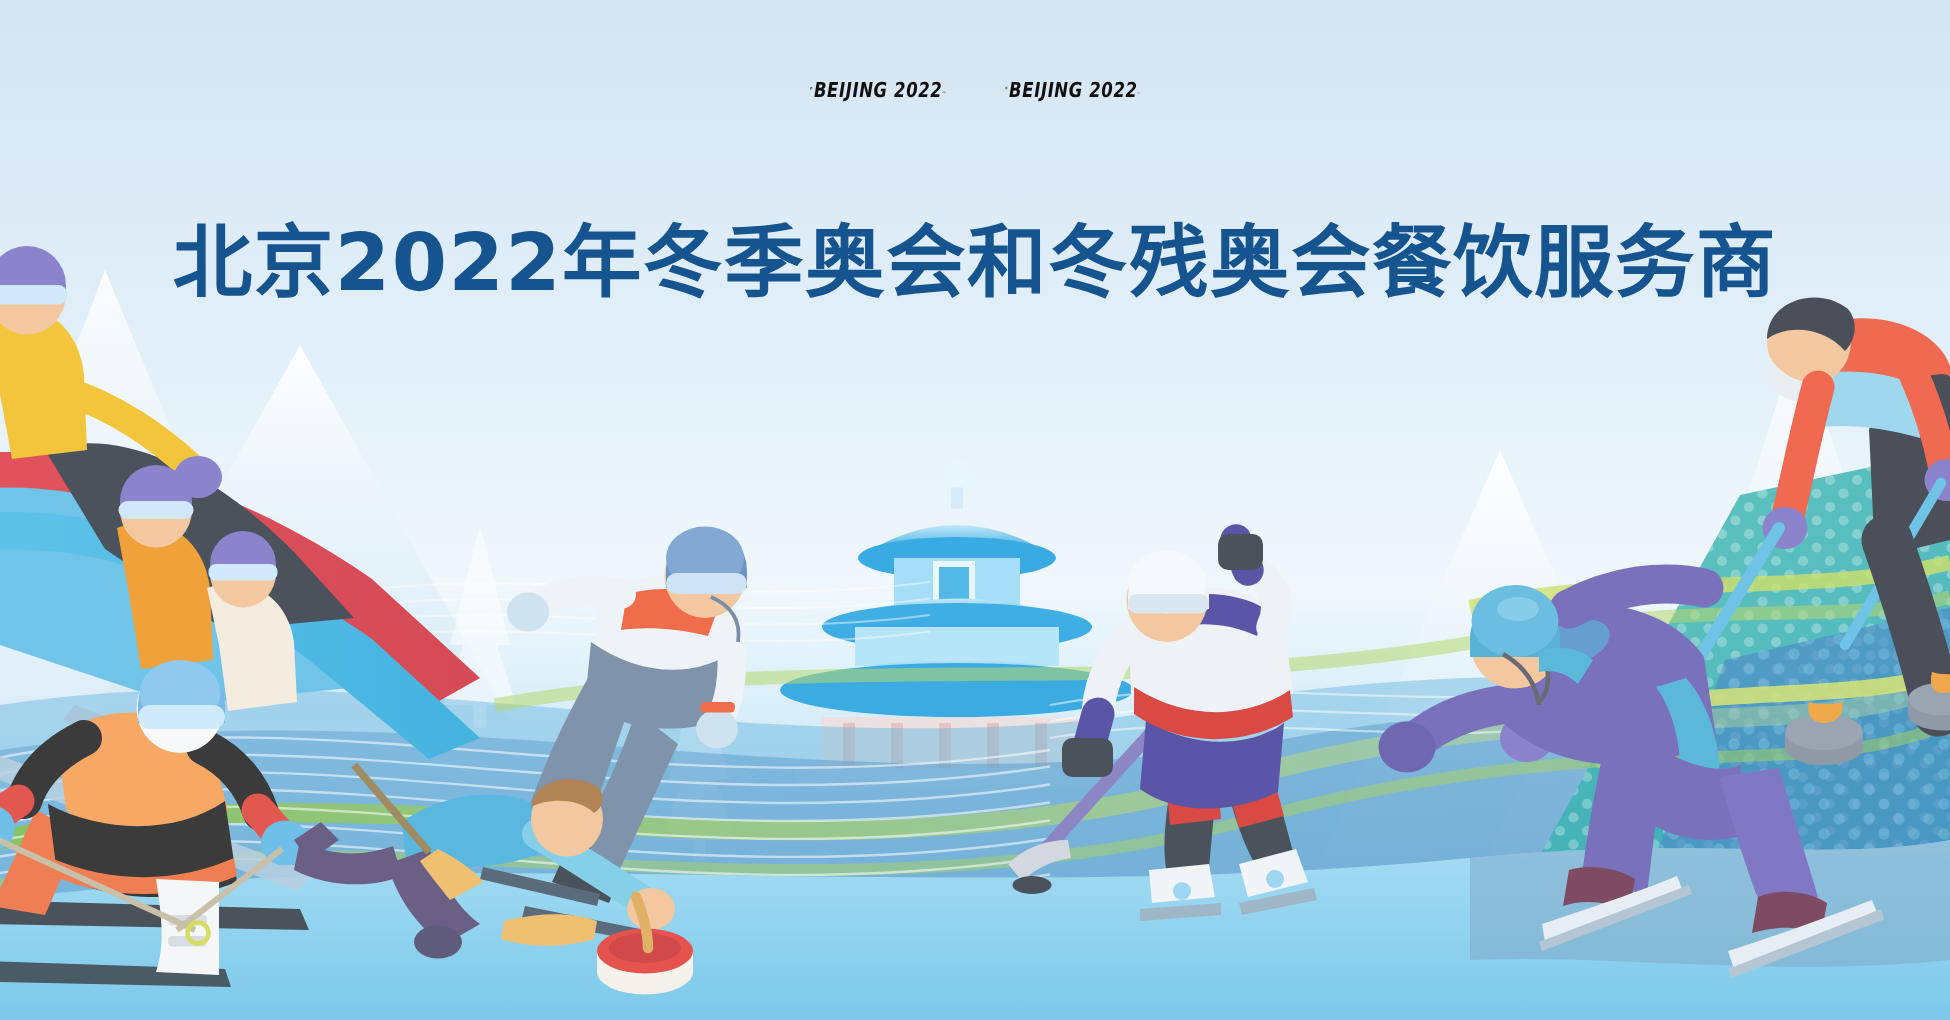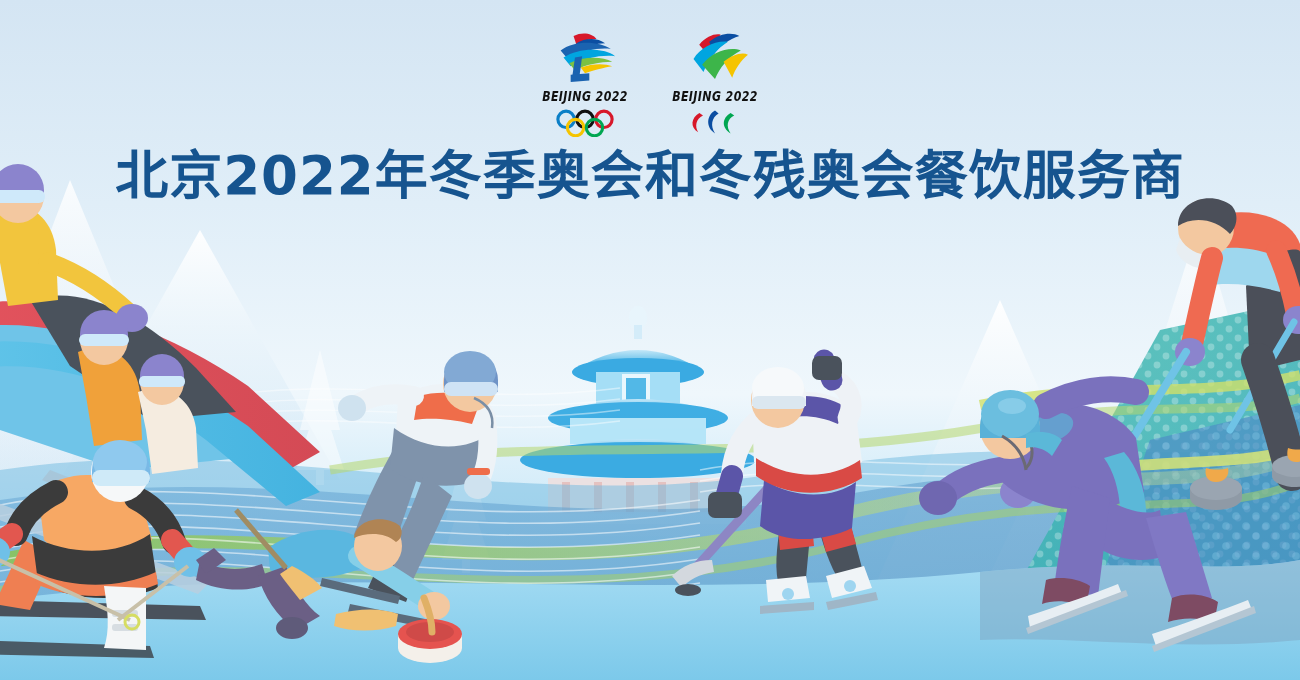--- a/index.html
+++ b/index.html
@@ -17,21 +17,21 @@
   .layer{position:absolute;left:0;top:0;width:1300px;height:680px;}
 
   svg.layer{display:block;}
 
   
   .logos{
     position:absolute;left:0;top:30px;width:1300px;
     display:flex;justify-content:center;align-items:flex-start;gap:38px;
     z-index:40;
   }
-  .logo{width:92px;display:flex;flex-direction:column;align-items:center;}
+  .logo{width:92px;display:flex;flex-direction:row;align-items:center;}
   .logo .mark{height:58px;display:block;}
   .logo .wordmark{
     font-family:"DejaVu Sans",sans-serif;
     font-weight:bold;font-style:italic;
     font-size:11px;letter-spacing:.4px;
     color:#111;margin-top:2px;white-space:nowrap;
     transform:scaleY(1.25);
   }
   .logo .symbol{margin-top:5px;display:block;}
 

